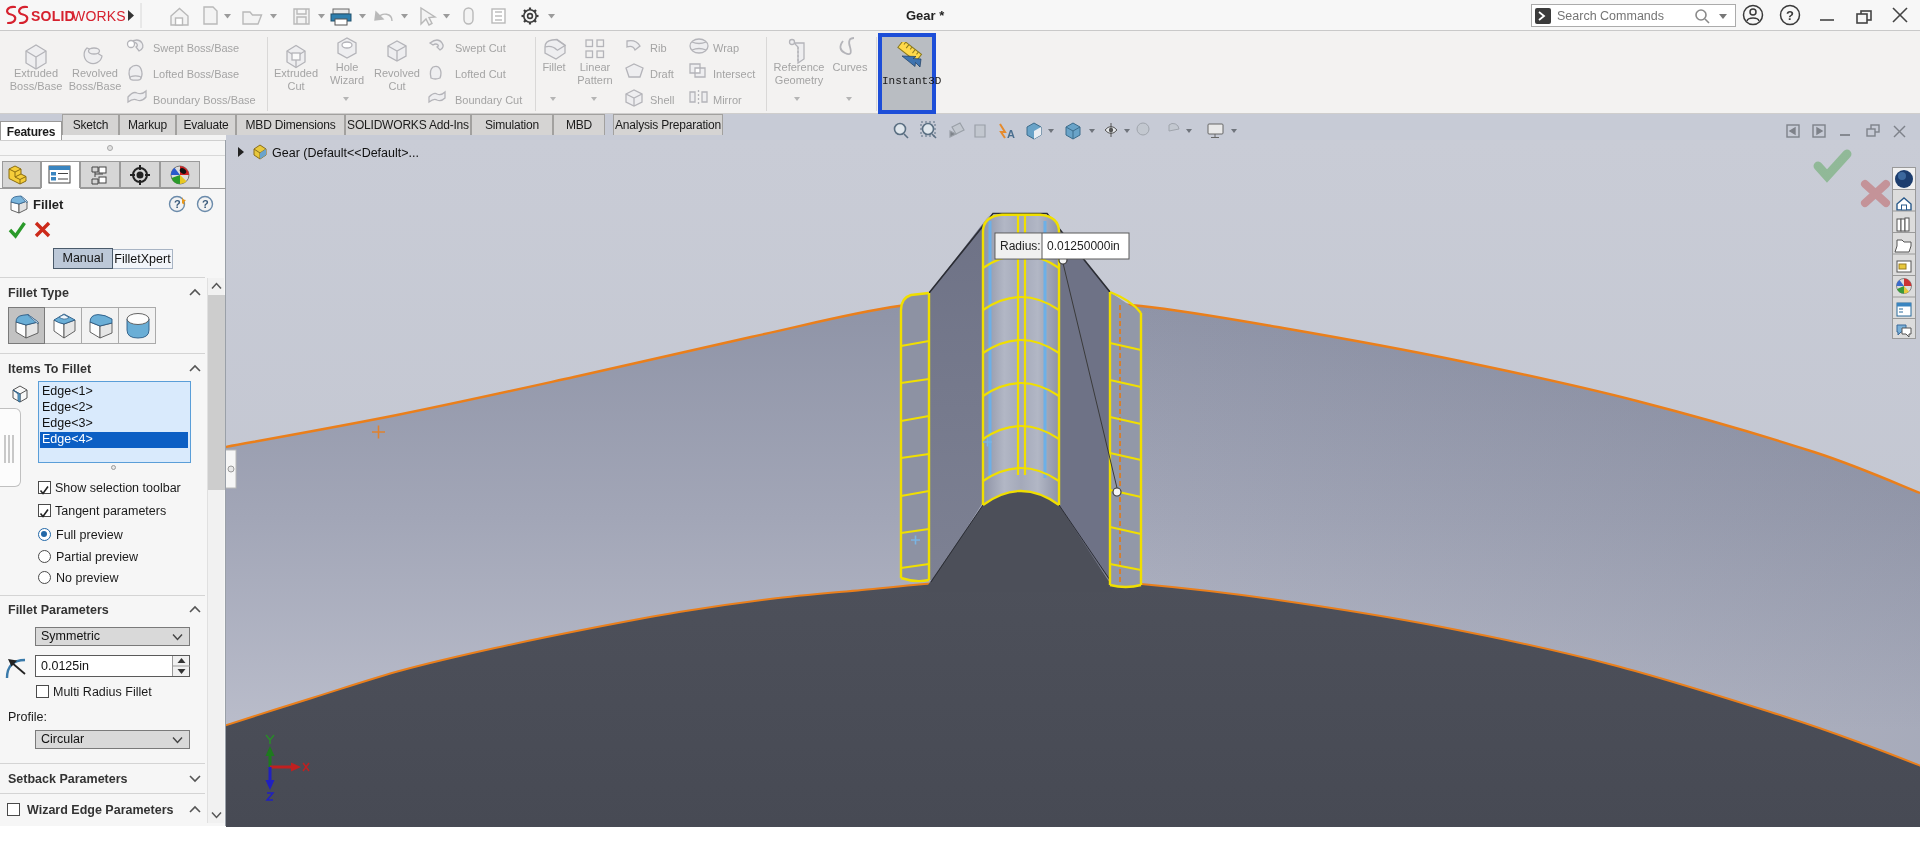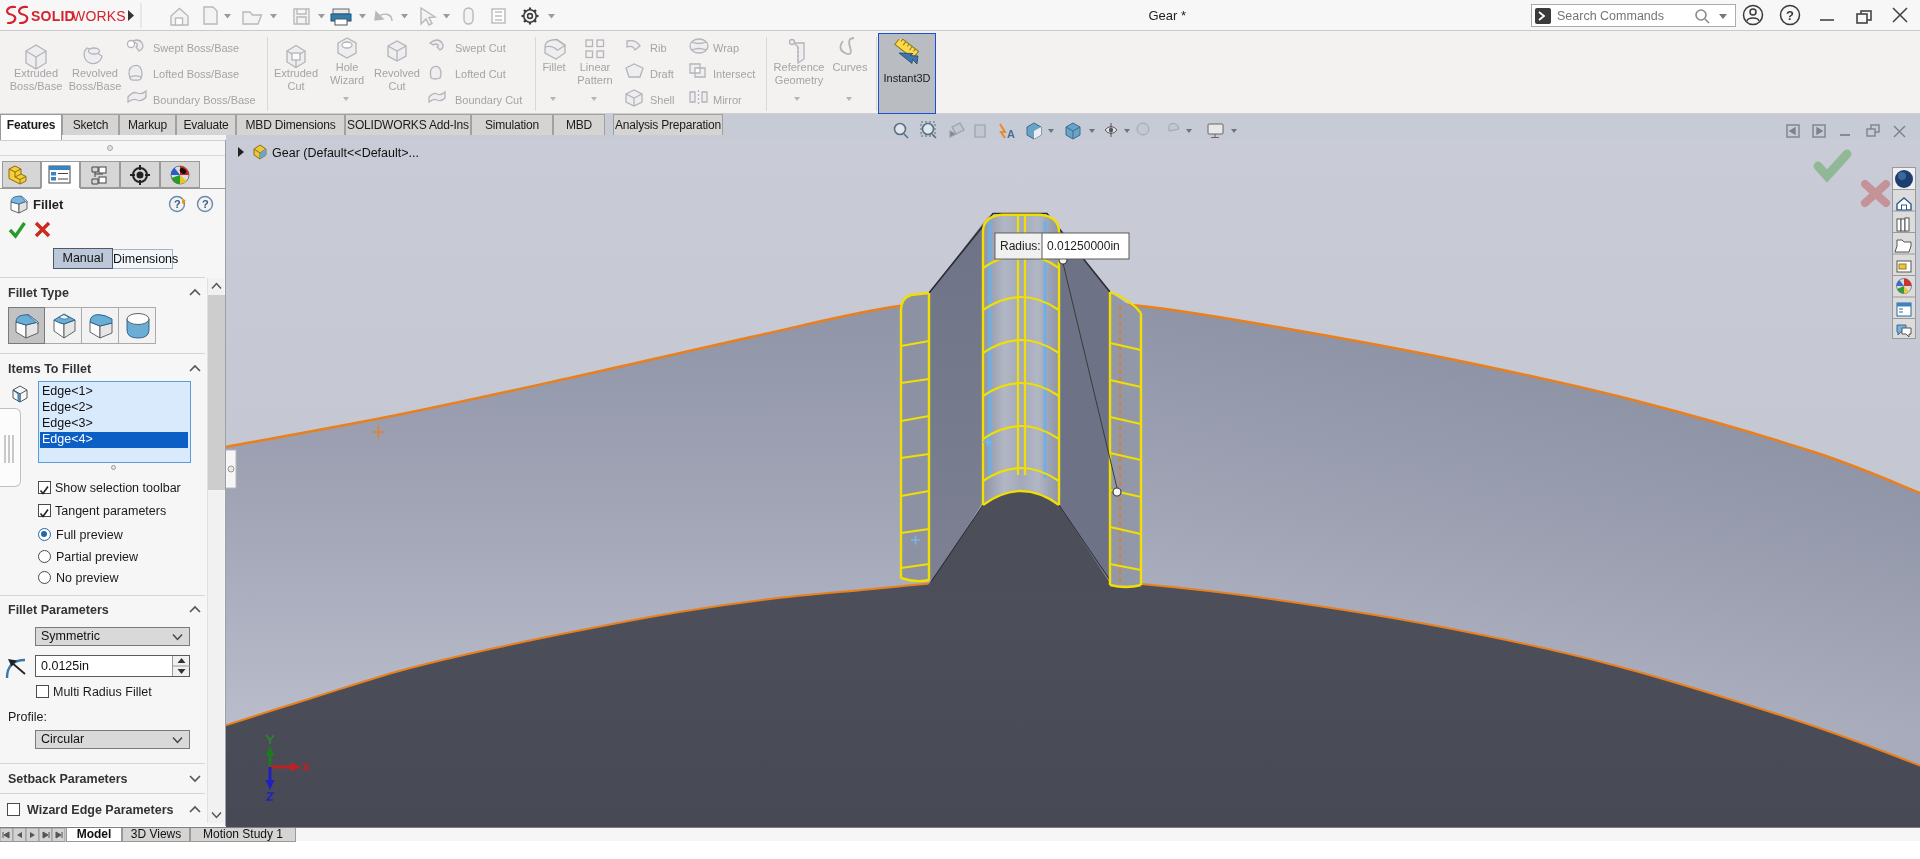--- a/index.html
+++ b/index.html
@@ -1,36 +1,36 @@
 <!DOCTYPE html>
 <html><head>
 <meta charset="utf-8">
 <style>
 * { margin:0; padding:0; box-sizing:border-box; }
 html,body { width:1920px; height:859px; overflow:hidden; font-family:"Liberation Sans",sans-serif; }
 .abs { position:absolute; }
 #app { position:relative; width:1920px; height:859px; background:#fff; }
 
 #titlebar { left:0; top:0; width:1920px; height:31px; background:#f7f7f7; border-bottom:1px solid #c9c9c9; }
-#title { left:906px; top:8px; width:280px; text-align:right; font-size:13px; color:#222; }
+#title { left:906px; top:8px; width:280px; text-align:left; font-size:13px; color:#222;font-weight:bold; }
 #searchbox { left:1531px; top:4px; width:205px; height:23px; background:#fff; border:1px solid #ababab; }
 #searchbox .sicon { position:absolute; left:3px; top:3px; width:16px; height:16px; background:#3a3a3a; border-radius:2px; }
 #searchbox .stxt { position:absolute; left:25px; top:4px; font-size:12.5px; color:#757575; }
 
 #ribbon { left:0; top:31px; width:1920px; height:83px; background:#f3f2f1; border-bottom:1px solid #cfcecd; }
 .rsep { position:absolute; top:6px; height:74px; width:1px; background:#d9d8d7; }
 .rlabel { position:absolute; font-size:11px; color:#a4a4a4; text-align:center; line-height:13px; }
 .rlabel2 { position:absolute; font-size:11px; color:#a4a4a4; }
 .darr { position:absolute; width:0; height:0; border-left:3.5px solid transparent; border-right:3.5px solid transparent; border-top:4px solid #b5b5b5; }
-#instant3d { left:878px; top:2px; width:58px; height:81px; background:#b9bdc2; border:1px solid #1d4ed8; }
+#instant3d { left:878px; top:2px; width:58px; height:81px; background:#b9bdc2; border:4px solid #1d4ed8;font-family:Liberation Mono, monospace; }
 #instant3d .lbl { position:absolute; left:0; top:38px; width:100%; text-align:center; font-size:11px; color:#1a1a1a; }
 
 #tabrow { left:0; top:114px; width:1920px; height:26px; background:#c7cbd6; }
 .rtab { position:absolute; top:0; height:21px; background:#d5d4d3; border:1px solid #a2a19f; border-bottom:none; font-size:12px; letter-spacing:-0.2px; white-space:nowrap; overflow:hidden; color:#1b1b1b; text-align:center; line-height:20px; }
-.rtab.active { background:#ffffff; font-weight:bold; height:26px; border-color:#9a9998; }
+.rtab.active { background:#ffffff; font-weight:bold; height:26px; border-color:#9a9998;margin-top:7px; }
 
 #leftpanel { left:0; top:140px; width:226px; height:686px; background:#f6f6f6; border-right:1px solid #9aa0a8; }
 .sep { position:absolute; left:0; width:205px; height:1px; background:#d4d4d4; }
 .sechead { position:absolute; left:8px; font-size:12.5px; font-weight:bold; color:#333; }
 .chev { position:absolute; font-size:11px; color:#555; }
 .cb { position:absolute; width:13px; height:13px; background:#fff; border:1.5px solid #4a4a4a; }
 .rad { position:absolute; width:13px; height:13px; border-radius:50%; background:#fff; border:1.5px solid #4a4a4a; }
 .lbl12 { position:absolute; font-size:12.5px; color:#1a1a1a; }
 .combo { position:absolute; left:35px; width:155px; height:19px; background:#d9d9d9; border:1px solid #7a7a7a; font-size:12.5px; color:#111; line-height:17px; padding-left:5px; }
 .combo .v { position:absolute; right:6px; top:2px; color:#444; font-size:11px; }
@@ -586,21 +586,21 @@
       <circle cx="37" cy="9" r="7.5" fill="#f2f2f2" stroke="#6a8aaa" stroke-width="1.4"></circle>
       <text x="34" y="13" font-size="11" font-weight="bold" fill="#3a5a7a" font-family="Liberation Sans">?</text>
     </svg>
 
     <svg class="abs" style="left:8px;top:80px" width="44" height="20" viewBox="0 0 44 20">
       <path d="M2 10 l5.5 6 9 -13" fill="none" stroke="#2a9a2a" stroke-width="3.4"></path>
       <path d="M28 3 l13 13 M41 3 l-13 13" stroke="#cc2a1a" stroke-width="3.4"></path>
     </svg>
 
     <div class="abs" style="left:53px;top:108px;width:60px;height:21px;background:#bcc8d8;border:1.5px solid #4a5a6a;font-size:12.5px;color:#111;text-align:center;line-height:19px">Manual</div>
-    <div class="abs" style="left:113px;top:108.5px;width:60px;height:20px;background:#f2f5fa;border:1px solid #a8b4c4;border-left:none;font-size:12.5px;color:#111;text-align:center;line-height:19px">Dimensions</div>
+    <div class="abs" style="left:113px;top:108.5px;width:60px;height:20px;background:#f2f5fa;border:1px solid #a8b4c4;border-left:none;font-size:12.5px;color:#111;text-align:center;line-height:19px">FilletXpert</div>
     <div class="sep" style="top:137px"></div>
 
     <div class="sechead" style="top:146px">Fillet Type</div>
     <svg class="chev" style="left:188px;top:148px" width="14" height="9">
         <path d="M2 7 l5 -5 5 5" fill="none" stroke="#555" stroke-width="1.6"></path>
       </svg>
     <div class="abs" style="left:8px;top:167px;width:148px;height:37px">
       <div class="abs" style="left:0;top:0;width:37px;height:37px;background:#c2c2c2;border:1px solid #7a7a7a"></div>
       <div class="abs" style="left:37px;top:0;width:37px;height:37px;background:#f2f2f2;border:1px solid #aaa;border-left:none"></div>
       <div class="abs" style="left:74px;top:0;width:37px;height:37px;background:#f2f2f2;border:1px solid #aaa;border-left:none"></div>
@@ -721,35 +721,14 @@
         </svg>
     </div>
 
     <div class="abs" style="left:0;top:268px;width:21px;height:79px;background:#fcfcfc;border:1px solid #c0c0c0;border-left:none;border-radius:0 6px 6px 0">
       <div class="abs" style="left:4px;top:26px;width:2px;height:28px;background:#c8c8c8"></div>
       <div class="abs" style="left:8px;top:26px;width:2px;height:28px;background:#c8c8c8"></div>
       <div class="abs" style="left:12px;top:26px;width:2px;height:28px;background:#c8c8c8"></div>
     </div>
   </div>
 
-  <div id="bottomtabs" class="abs">
-    <svg class="abs" style="left:0;top:0" width="66" height="14" viewBox="0 0 66 14">
-      <g fill="#d2d2d2" stroke="#979797">
-          <rect x="0" y="0" width="13" height="13.5"></rect>
-          <rect x="13" y="0" width="13" height="13.5"></rect>
-          <rect x="26" y="0" width="13" height="13.5"></rect>
-          <rect x="39" y="0" width="13" height="13.5"></rect>
-          <rect x="52" y="0" width="13" height="13.5"></rect>
-        </g>
-      <g fill="#555">
-        <path d="M3 4 v6 M9 4 l-5 3 5 3 z" stroke="#555"></path>
-        <path d="M22 4 l-5 3 5 3 z"></path>
-        <path d="M30 4 l5 3 -5 3 z"></path>
-        <path d="M43 4 l5 3 -5 3 z M49 4 v6" stroke="#555"></path>
-        <path d="M56 4 l5 3 -5 3 z M62 4 v6" stroke="#555"></path>
-      </g>
-    </svg>
-    <div class="btab active" style="left:66px;width:56px">Model</div>
-    <div class="btab" style="left:122px;width:68px">3D Views</div>
-    <div class="btab" style="left:190px;width:106px">Motion Study 1</div>
-  </div>
 
 </div>
 
 </body></html>

